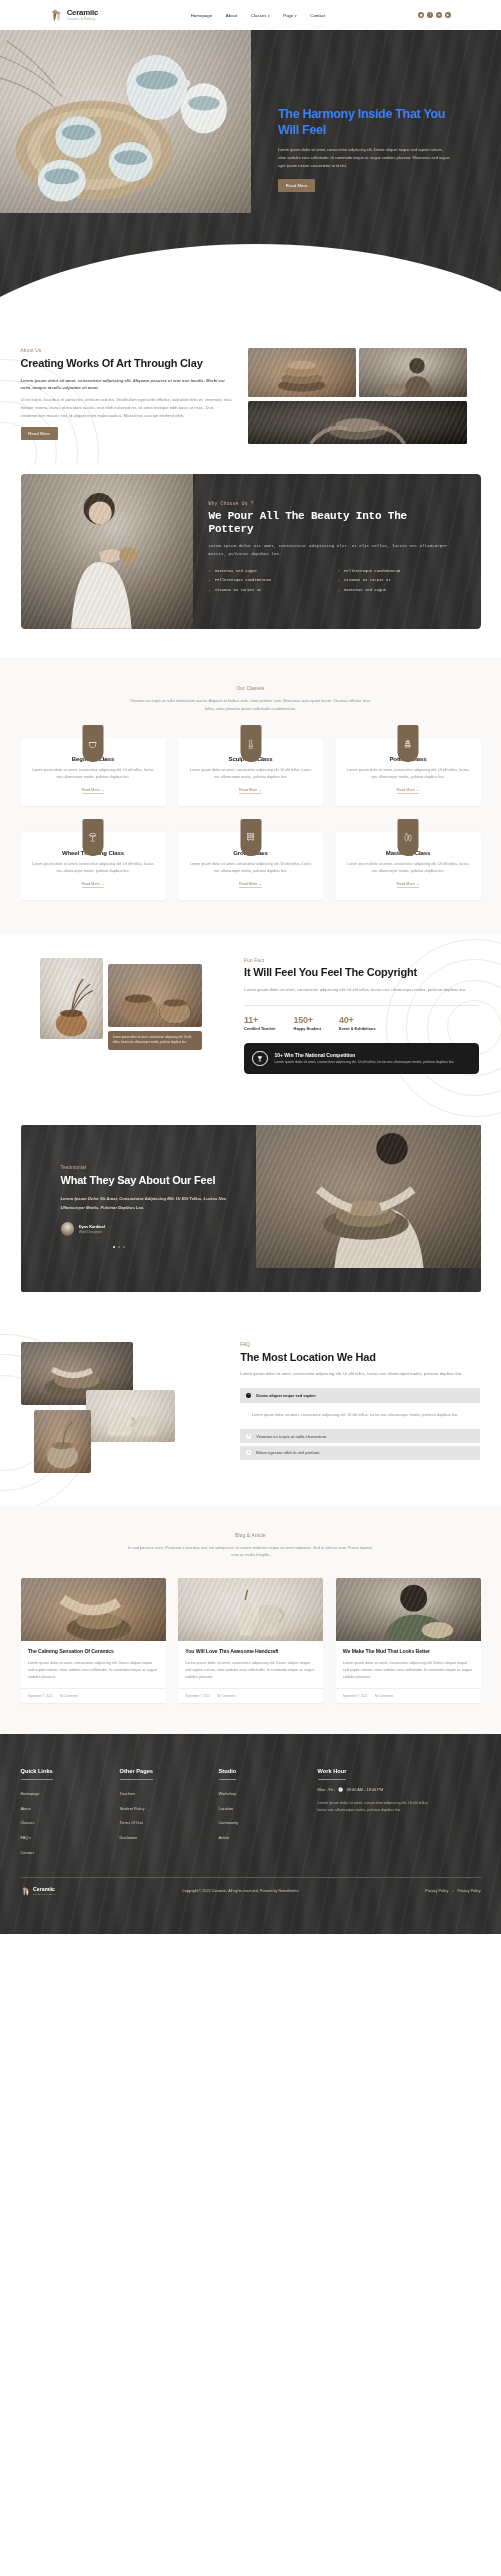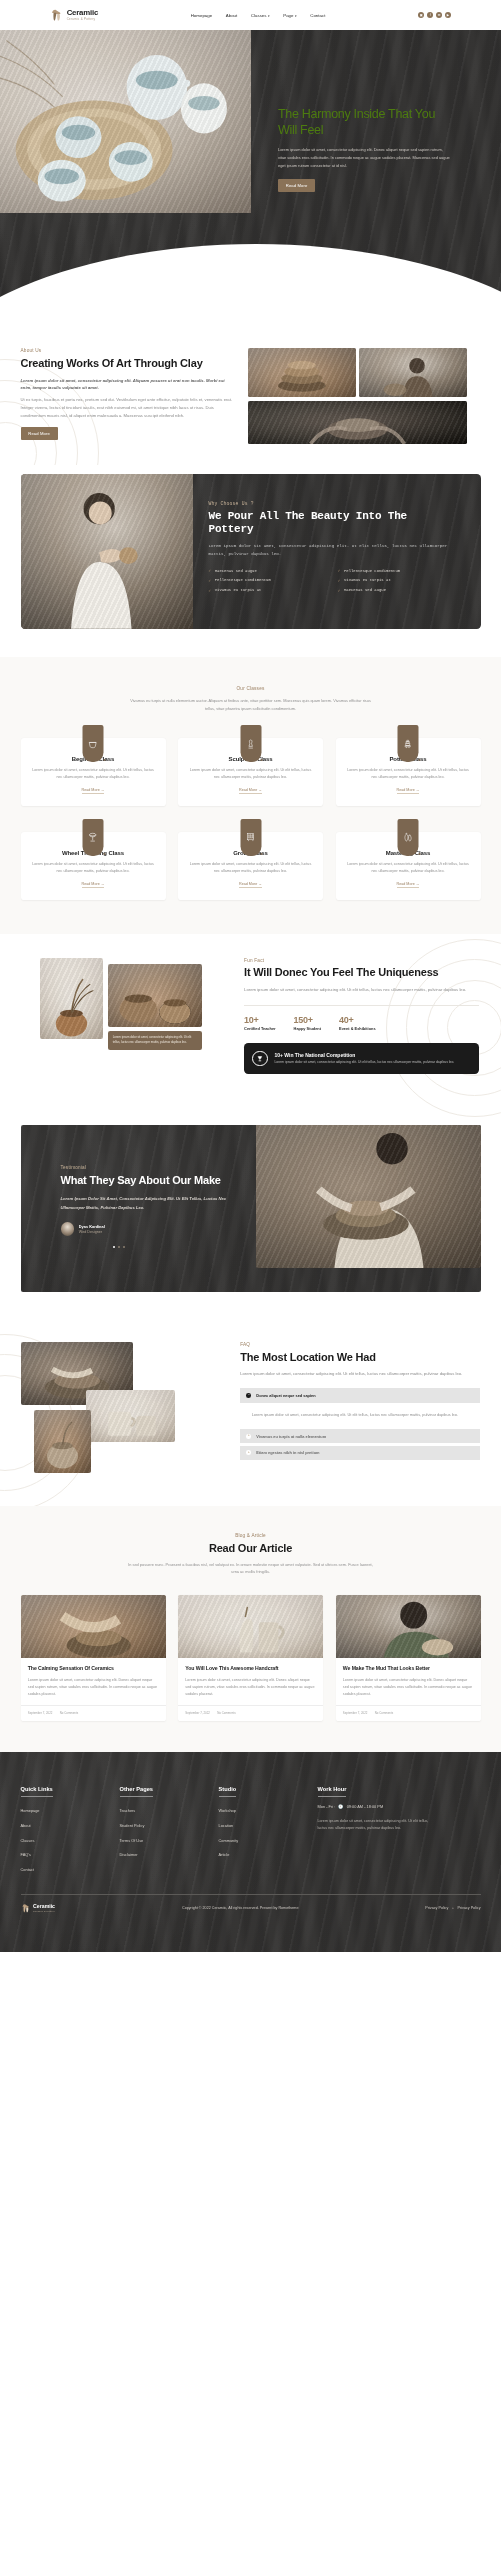--- a/index.html
+++ b/index.html
@@ -85,21 +85,21 @@
         align-items:center;justify-content:center;color:#fff;font-size:3.1px; }
 
   
   .hero{ height:277px; position:relative; overflow:hidden; }
   .hero .bg{ position:absolute; inset:0; }
   .hero .left-img{
     position:absolute; left:0; top:0; width:251px; height:183px;
     border-bottom-right-radius:0;
   }
   .hero-content{ position:absolute; left:278px; top:76px; width:172px; }
-  .hero h1{ color:#4d7c0f; font-size:12.5px; font-weight:normal; line-height:1.28; letter-spacing:-0.3px;}
+  .hero h1{ color:#3b82f6; font-size:12.5px; font-weight:bold; line-height:1.28; letter-spacing:-0.3px;}
   .hero p{ margin-top:8.4px; font-size:3.9px; line-height:1.95; color:#cfcac4; }
   .hero .btn-primary{ margin-top:9.4px; }
   .hero-bottom-curve{
     position:absolute; left:-94px; bottom:-334px; width:700px; height:397px;
     background:#fff; border-radius:50% 50% 0 0 / 42% 42% 0 0;
   }
 
   
   .about{ padding:41px 8px 21px; position:relative; overflow:hidden;}
   .rings{ position:absolute; pointer-events:none; }
@@ -512,26 +512,26 @@
               <ellipse cx="128" cy="74" rx="22" ry="7" fill="#74593c"></ellipse>
             </svg>
           </div>
           <div class="fl-badge">
             <p>Lorem ipsum dolor sit amet, consectetur adipiscing elit. Ut elit tellus, luctus nec ullamcorper mattis, pulvinar dapibus leo.</p>
           </div>
         </div>
 
         <div class="fun-right">
           <div class="eyebrow">Fun Fact</div>
-          <h2 class="sec-title">It Will Donec You Feel The Uniqueness</h2>
+          <h2 class="sec-title">It Will Feel You Feel The Copyright</h2>
           <p class="body-text">Lorem ipsum dolor sit amet, consectetur adipiscing elit. Ut elit tellus, luctus nec ullamcorper mattis, pulvinar dapibus leo.</p>
           <div class="hr-soft"></div>
           <div class="stats">
             <div class="stat">
-              <div class="num">10+</div>
+              <div class="num">11+</div>
               <div class="lbl">Certified Teacher</div>
             </div>
             <div class="stat">
               <div class="num">150+</div>
               <div class="lbl">Happy Student</div>
             </div>
             <div class="stat">
               <div class="num">40+</div>
               <div class="lbl">Event &amp; Exhibitions</div>
             </div>
@@ -549,21 +549,21 @@
           </div>
         </div>
       </div>
     </div>
   </section>
 
   <section class="testi-wrap">
     <div class="testi sand-dark">
       <div class="inner">
         <div class="eyebrow light">Testimonial</div>
-        <h2 class="sec-title light">What They Say About Our Make</h2>
+        <h2 class="sec-title light">What They Say About Our Feel</h2>
         <p class="quote">Lorem Ipsum Dolor Sit Amet, Consectetur Adipiscing Elit. Ut Elit Tellus, Luctus Nec Ullamcorper Mattis, Pulvinar Dapibus Leo.</p>
         <div class="who">
           <div class="avatar"></div>
           <div>
             <div class="nm">Dyas Kardinal</div>
             <div class="rl">Wed Designer</div>
           </div>
         </div>
         <div class="dots">
           <i class="on"></i>
@@ -643,21 +643,20 @@
             </div>
           </div>
         </div>
       </div>
     </div>
   </section>
 
   <section class="blog">
     <div class="container">
       <div class="eyebrow">Blog &amp; Article</div>
-      <h2 class="sec-title">Read Our Article</h2>
       <p class="sub">In sed posuere nunc. Praesent a faucibus nisl, vel volutpat ex. In ornare molestie neque sit amet vulputate. Sed ut ultrices sem. Fusce laoreet, urna ac mollis fringilla.</p>
 
       <div class="blog-grid">
         <article class="post">
           <div class="thumb ph clay">
             <svg viewBox="0 0 280 120" width="100%" height="100%" style="position:absolute;inset:0">
               <ellipse cx="150" cy="96" rx="62" ry="24" fill="#6f5b43"></ellipse>
               <ellipse cx="150" cy="82" rx="44" ry="16" fill="#9a8060"></ellipse>
               <path d="M80 40 q56 40 108 6" stroke="#dcc9ae" stroke-width="20" fill="none" opacity=".95"></path>
             </svg>

